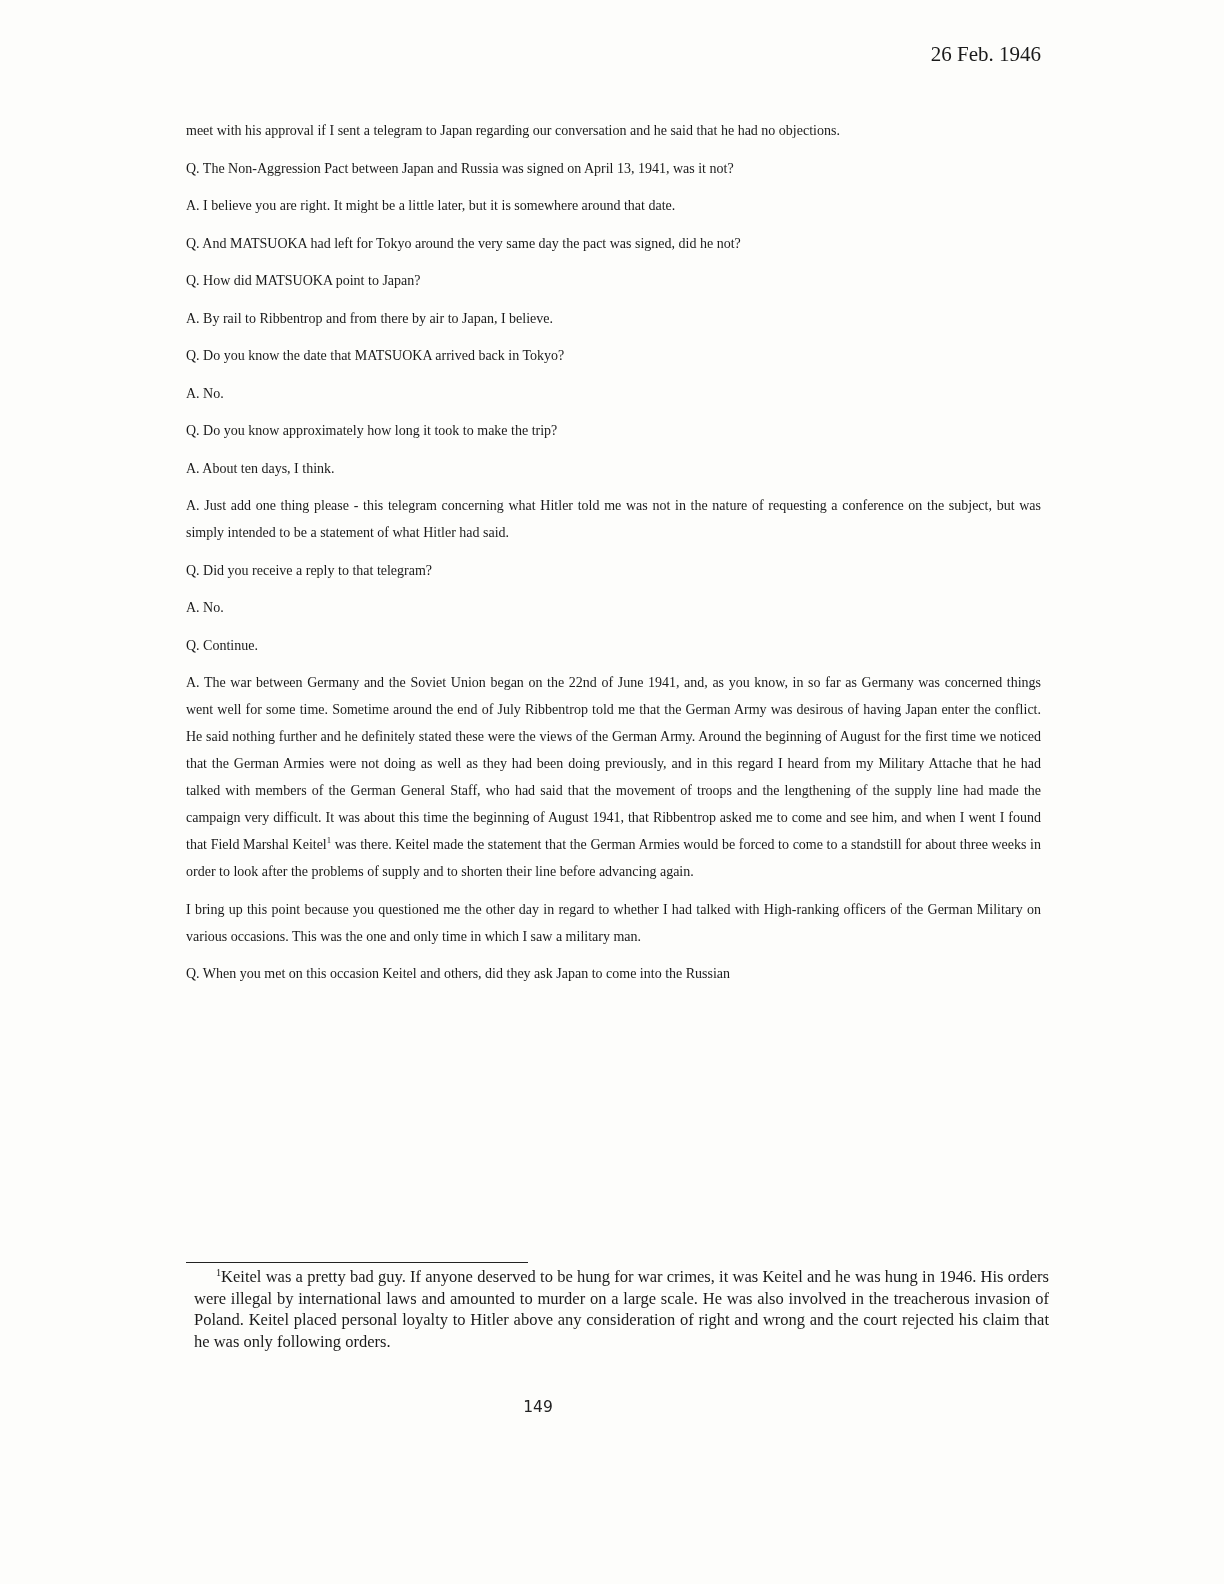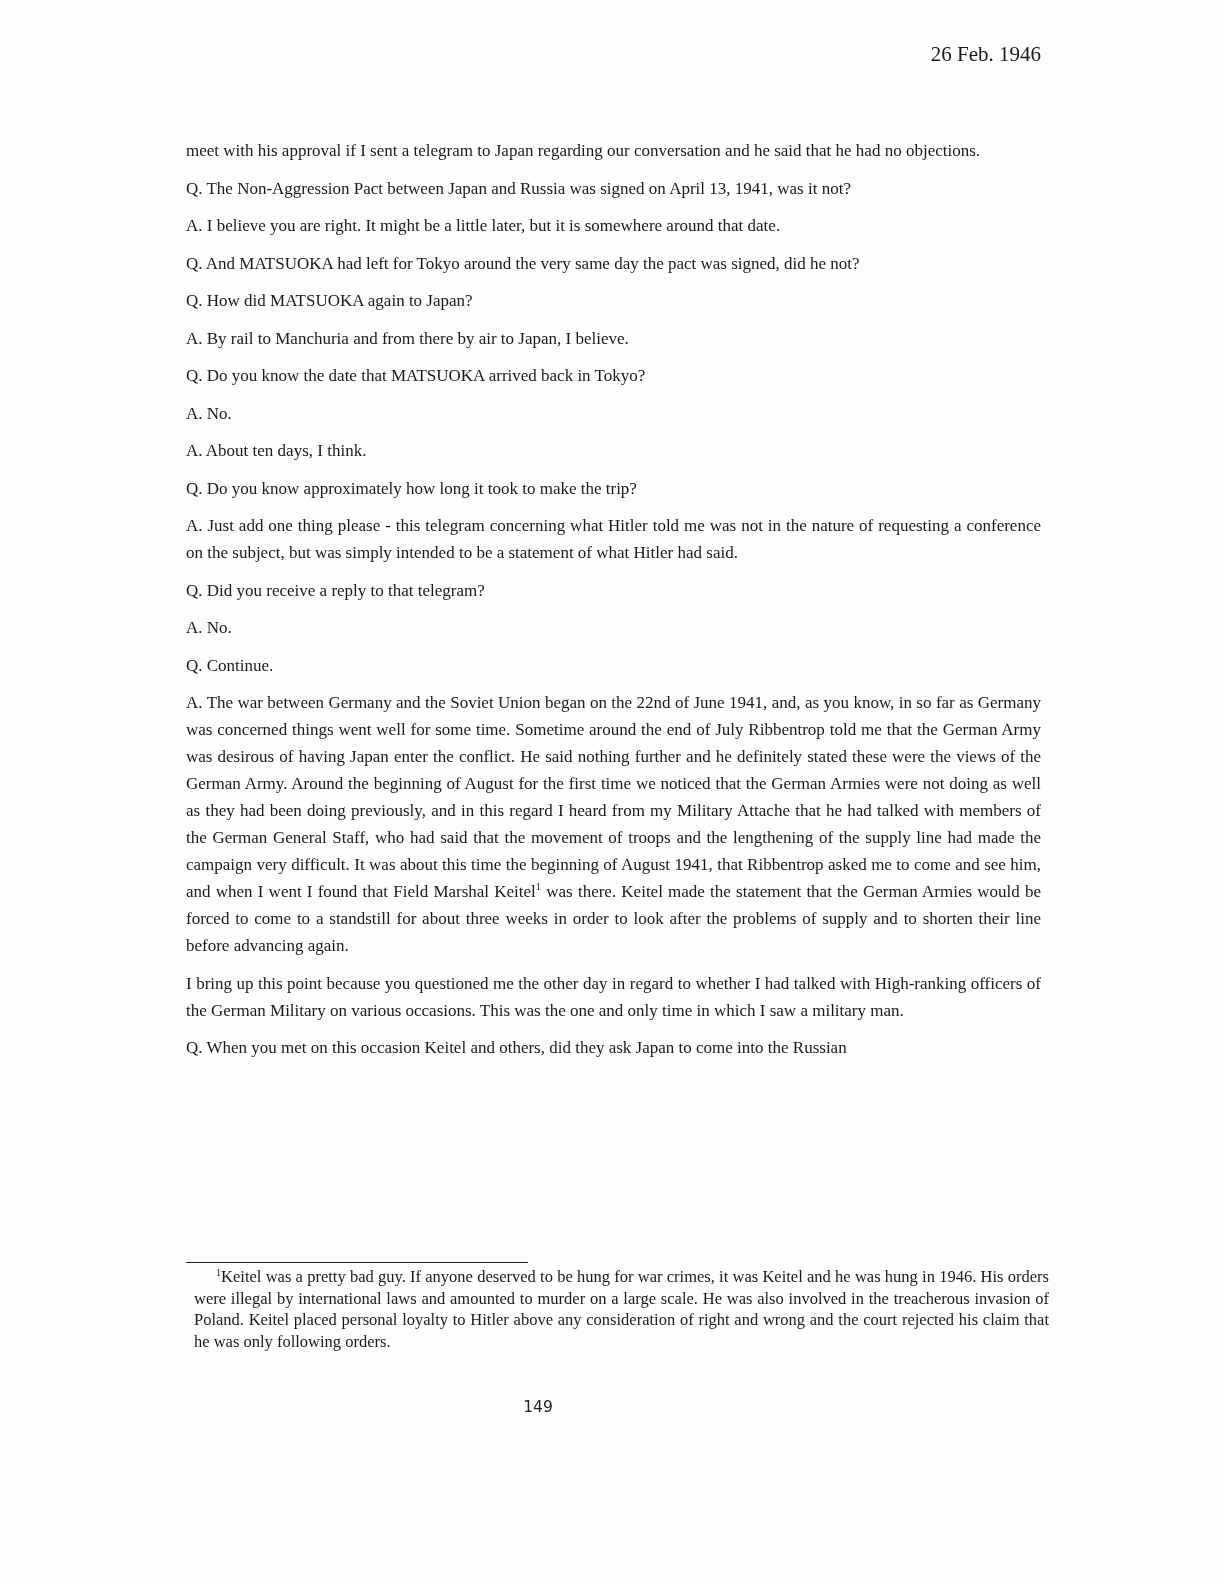--- a/index.html
+++ b/index.html
@@ -18,24 +18,23 @@
     right: 183px;
     font-size: 21px;
     line-height: 28px;
     text-align: right;
   }
   .body-text {
     position: absolute;
     top: 117px;
     left: 186px;
     width: 855px;
-    font-size: 17px;
+    font-size: 14px;
     line-height: 27px;
     text-align: justify;
-    margin-top: 20px;
   }
   .body-text p {
     margin: 0 0 10.5px 0;
   }
   .footnote-rule {
     position: absolute;
     top: 1262px;
     left: 186px;
     width: 342px;
     height: 0;
@@ -67,26 +66,26 @@
 </head>
 <body>
 
 <div class="page-header">26 Feb. 1946</div>
 
 <div class="body-text">
   <p>meet with his approval if I sent a telegram to Japan regarding our conversation and he said that he had no objections.</p>
   <p>Q. The Non-Aggression Pact between Japan and Russia was signed on April 13, 1941, was it not?</p>
   <p>A. I believe you are right. It might be a little later, but it is somewhere around that date.</p>
   <p>Q. And MATSUOKA had left for Tokyo around the very same day the pact was signed, did he not?</p>
-  <p>Q. How did MATSUOKA again to Japan?</p>
-  <p>A. By rail to Manchuria and from there by air to Japan, I believe.</p>
+  <p>Q. How did MATSUOKA point to Japan?</p>
+  <p>A. By rail to Ribbentrop and from there by air to Japan, I believe.</p>
   <p>Q. Do you know the date that MATSUOKA arrived back in Tokyo?</p>
   <p>A. No.</p>
+  <p>Q. Do you know approximately how long it took to make the trip?</p>
   <p>A. About ten days, I think.</p>
-  <p>Q. Do you know approximately how long it took to make the trip?</p>
   <p>A. Just add one thing please - this telegram concerning what Hitler told me was not in the nature of requesting a conference on the subject, but was simply intended to be a statement of what Hitler had said.</p>
   <p>Q. Did you receive a reply to that telegram?</p>
   <p>A. No.</p>
   <p>Q. Continue.</p>
   <p><span>A. The war between Germany and the Soviet Union began on the 22nd of June 1941, and, as you know, in so far as Germany was concerned things went well for some time.  Sometime around the end of July Ribbentrop told me that the German Army was desirous of having Japan enter the conflict. He said nothing further and he definitely stated these were the views of the German Army.  Around the beginning of August for the first time we noticed that the German Armies were not doing as well as they had been doing previously, and in this regard I heard from my Military Attache that he had talked with members of the German General Staff, who had said that the movement of troops and the lengthening of the supply line had made the campaign very difficult.  It was about this time the beginning of August 1941, that Ribbentrop asked me to come and see him, and when I went I found that Field Marshal Keitel</span><sup>1</sup><span> was there.  Keitel made the statement that the German Armies would be forced to come to a standstill for about three weeks in order to look after the problems of supply and to shorten their line before advancing again.</span></p>
   <p>I bring up this point because you questioned me the other day in regard to whether I had talked with High-ranking officers of the German Military on various occasions.  This was the one and only time in which I saw a military man.</p>
   <p>Q. When you met on this occasion Keitel and others, did they ask Japan to come into the Russian</p>
 </div>
 
 <div class="footnote-rule"></div>

